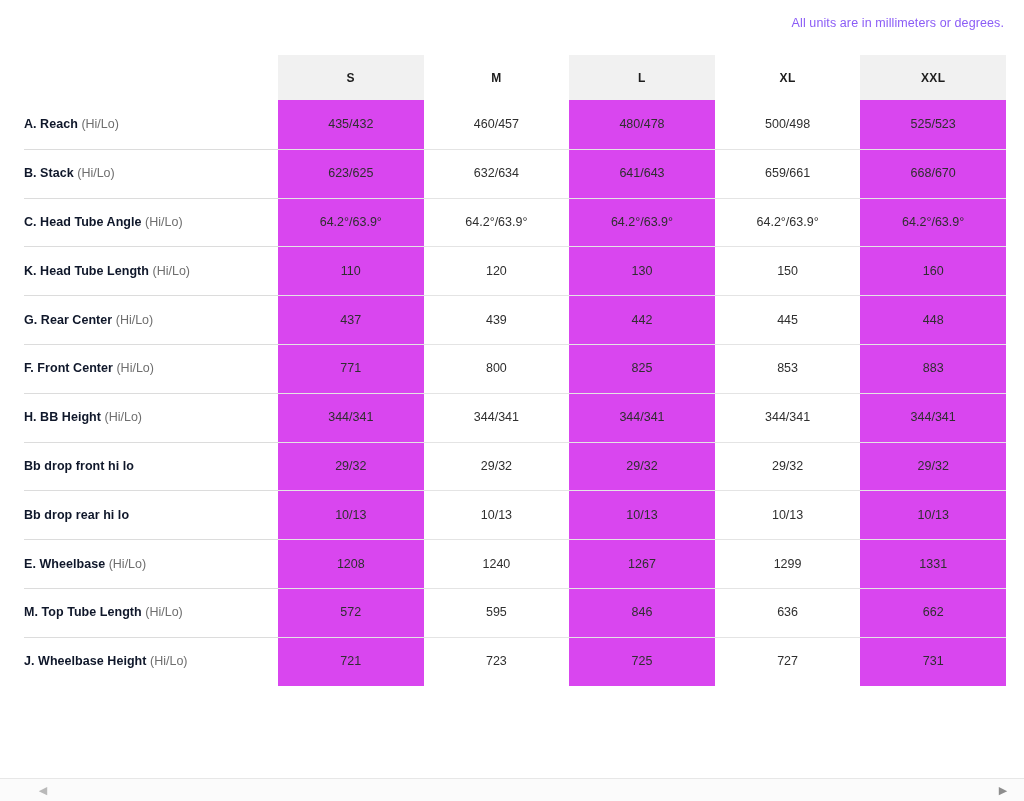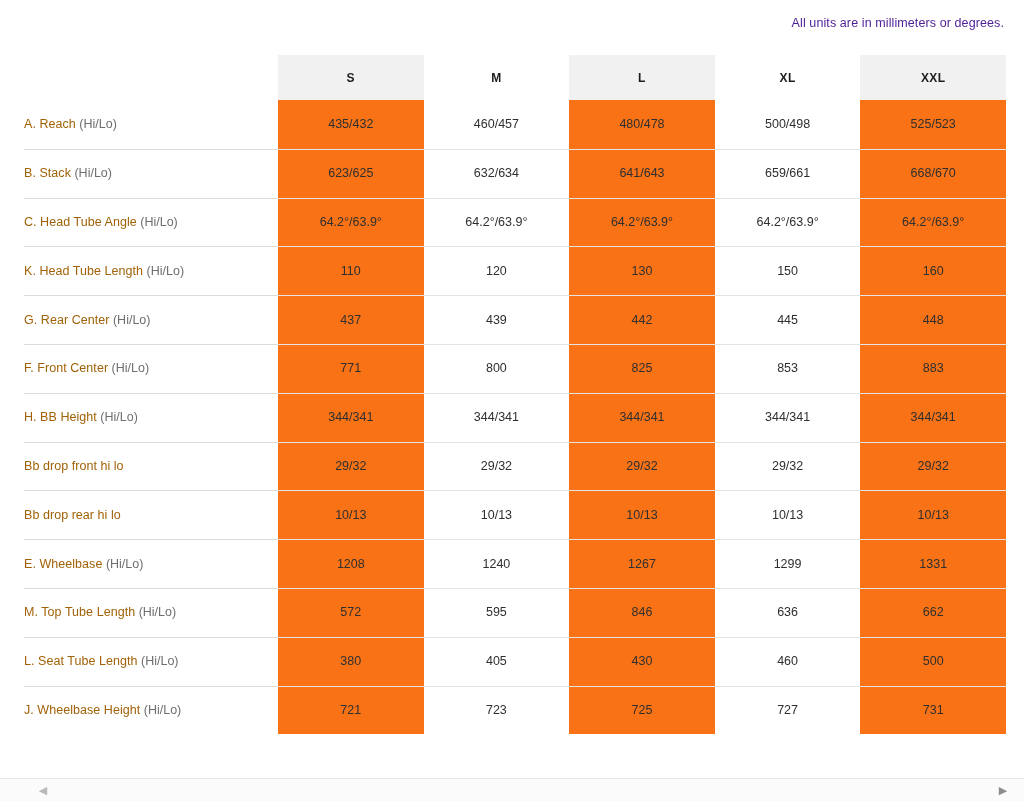--- a/index.html
+++ b/index.html
@@ -14,21 +14,21 @@
     color: #2b2b2b;
     overflow: hidden;
     position: relative;
   }
 
   .units-note {
     position: absolute;
     top: 16px;
     right: 20px;
     font-size: 12.5px;
-    color: #4c1d95;
+    color: #8b5cf6;
     letter-spacing: 0.1px;
   }
 
   .geo-table-wrap {
     position: absolute;
     top: 55px;
     left: 0;
     width: 1024px;
   }
 
@@ -83,39 +83,39 @@
     content: "";
     position: absolute;
     left: 24px;
     right: 0;
     top: 0;
     height: 1px;
     background: #dcdcdc;
   }
 
   tbody td.row-label .lbl-main {
-    font-weight: normal;
-    color: #a16207;
+    font-weight: bold;
+    color: #0f172a;
     letter-spacing: 0.05px;
     margin-top: 24px;
   }
   tbody td.row-label .lbl-sub {
     font-weight: normal;
     color: #6e6e6e;
     margin-top: 9px;
   }
   tbody td.row-label .lbl-sub:empty { display: none; }
 
   tbody td.val {
     text-align: center;
     font-size: 12.5px;
     color: #2f2f2f;
     position: relative;
   }
-  tbody td.val.shade { background: #f97316; }
+  tbody td.val.shade { background: #d946ef; }
   tbody td.val.plain { background: #ffffff; }
 
   tbody tr + tr td.val::before {
     content: "";
     position: absolute;
     left: 0;
     right: 0;
     top: 0;
     height: 1px;
     background: #e4e4e4;
@@ -255,28 +255,20 @@
         </tr>
         <tr>
           <td class="row-label"><span class="lbl-main">M. Top Tube Length</span> <span class="lbl-sub">(Hi/Lo)</span></td>
           <td class="val shade">572</td>
           <td class="val plain">595</td>
           <td class="val shade">846</td>
           <td class="val plain">636</td>
           <td class="val shade">662</td>
         </tr>
         <tr>
-          <td class="row-label"><span class="lbl-main">L. Seat Tube Length</span> <span class="lbl-sub">(Hi/Lo)</span></td>
-          <td class="val shade">380</td>
-          <td class="val plain">405</td>
-          <td class="val shade">430</td>
-          <td class="val plain">460</td>
-          <td class="val shade">500</td>
-        </tr>
-        <tr>
           <td class="row-label"><span class="lbl-main">J. Wheelbase Height</span> <span class="lbl-sub">(Hi/Lo)</span></td>
           <td class="val shade">721</td>
           <td class="val plain">723</td>
           <td class="val shade">725</td>
           <td class="val plain">727</td>
           <td class="val shade">731</td>
         </tr>
       </tbody>
   </table>
 </div>

